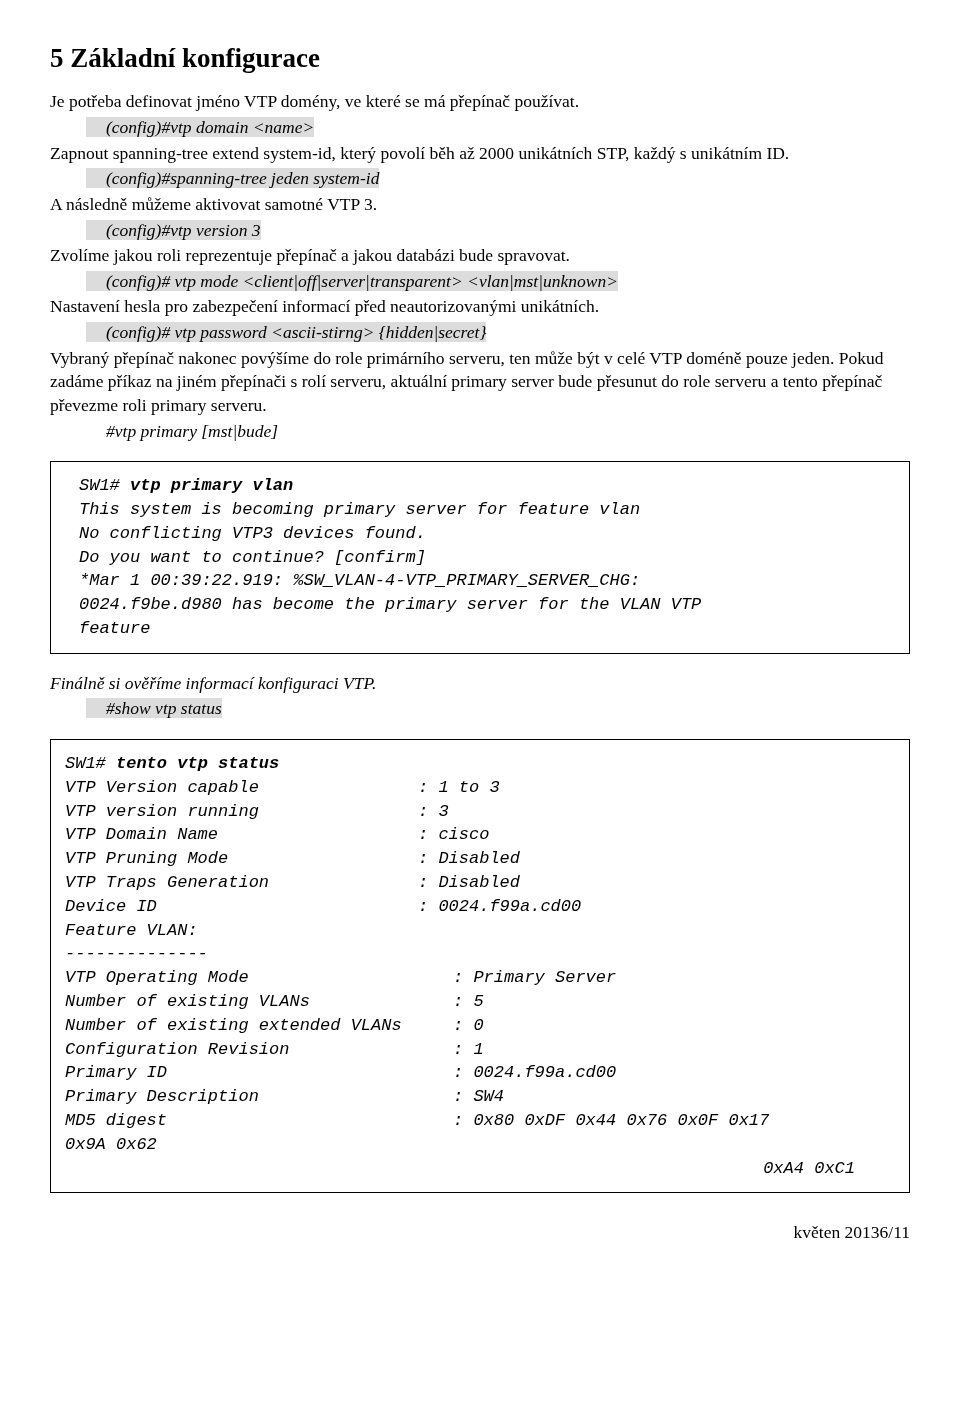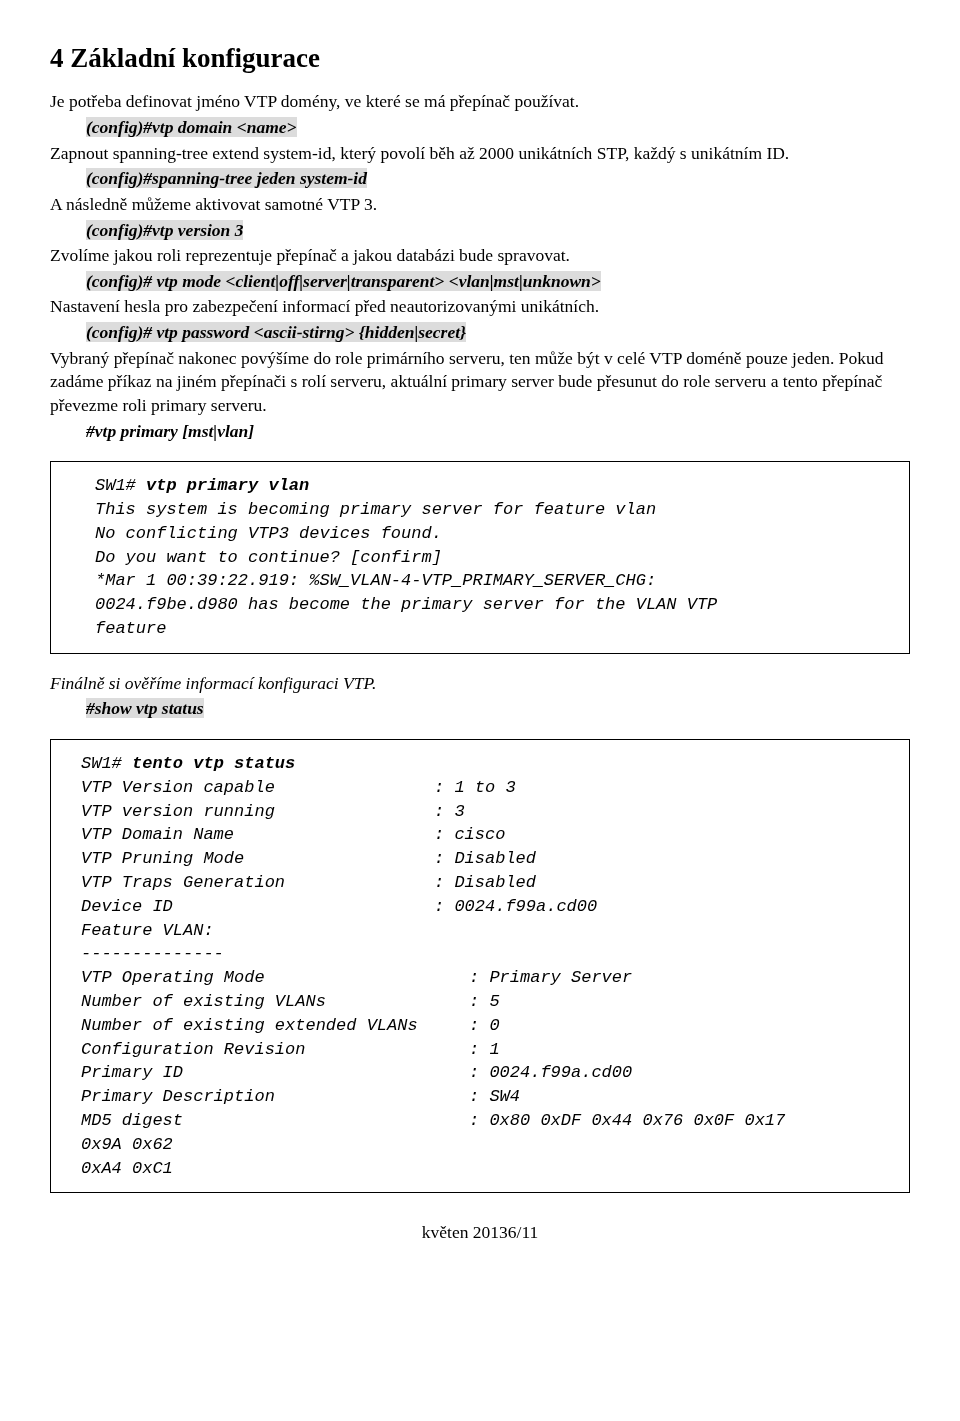--- a/index.html
+++ b/index.html
@@ -25,26 +25,27 @@
     padding-left: 36px;
   }
   .hl {
     background-color: #dcdcdc;
     display: inline;
   }
   .italic {
     font-style: italic;
   }
   .bold {
-    font-weight: bold;
+    font-weight: normal;
+    padding-left: 20px;
   }
   .codebox {
     border: 1px solid #000;
     margin: 18px 0 18px 0;
-    padding: 12px 30px;
+    padding: 12px 14px;
     font-family: "Courier New", Courier, monospace;
     font-style: italic;
     font-size: 17px;
     line-height: 1.4;
     white-space: pre-wrap;
   }
   .codebox .innerpad {
     padding-left: 14px;
     display: block;
   }
@@ -57,29 +58,29 @@
   .codebox .key {
     display: inline-block;
     min-width: 345px;
   }
   .codebox .val {
     display: inline-block;
     margin-left: 8px;
   }
   .footer {
     display: flex;
-    justify-content: center;
+    justify-content: flex-end;
     margin-top: 28px;
     font-size: 17.5px;
   }
 </style>
 </head>
 <body>
 
-<h1>4  Základní konfigurace</h1>
+<h1>5  Základní konfigurace</h1>
 
 <p>Je potřeba definovat jméno VTP domény, ve které se má přepínač používat.</p>
 
 <p class="indent1"><span class="hl italic bold">(config)#vtp domain &lt;name&gt;</span></p>
 
 <p>Zapnout spanning-tree extend system-id, který povolí běh až 2000 unikátních STP, každý s unikátním ID.</p>
 
 <p class="indent1"><span class="hl italic bold">(config)#spanning-tree jeden system-id</span></p>
 
 <p>A následně můžeme aktivovat samotné VTP 3.</p>
@@ -89,36 +90,36 @@
 <p>Zvolíme jakou roli reprezentuje přepínač a jakou databázi bude spravovat.</p>
 
 <p class="indent1"><span class="hl italic bold">(config)# vtp mode &lt;client|off|server|transparent&gt; &lt;vlan|mst|unknown&gt;</span></p>
 
 <p>Nastavení hesla pro zabezpečení informací před neautorizovanými unikátních.</p>
 
 <p class="indent1"><span class="hl italic bold">(config)# vtp password &lt;ascii-stirng&gt; {hidden|secret}</span></p>
 
 <p>Vybraný přepínač nakonec povýšíme do role primárního serveru, ten může být v celé VTP doméně pouze jeden. Pokud zadáme příkaz na jiném přepínači s rolí serveru, aktuální primary server bude přesunut do role serveru a tento přepínač převezme roli primary serveru.</p>
 
-<p class="indent1"><span class="italic bold">#vtp primary [mst|vlan]</span></p>
+<p class="indent1"><span class="italic bold">#vtp primary [mst|bude]</span></p>
 
 <div class="codebox"><span class="innerpad"><span>SW1# </span><span class="cmd">vtp primary vlan</span>
 <span>This system is becoming primary server for feature vlan</span>
 <span>No conflicting VTP3 devices found.</span>
 <span>Do you want to continue? [confirm]</span>
 <span>*Mar 1 00:39:22.919: %SW_VLAN-4-VTP_PRIMARY_SERVER_CHG:</span>
 <span>0024.f9be.d980 has become the primary server for the VLAN VTP</span>
 <span>feature</span></span></div>
 
 <p class="italic">Finálně si ověříme informací konfiguraci VTP.</p>
 
 <p class="indent1"><span class="hl italic bold">#show vtp status</span></p>
 
 <div class="codebox"><span>SW1# </span><span class="cmd">tento vtp status</span>
 <span class="row"><span class="key">VTP Version capable</span><span class="val">: 1 to 3</span></span><span class="row"><span class="key">VTP version running</span><span class="val">: 3</span></span><span class="row"><span class="key">VTP Domain Name</span><span class="val">: cisco</span></span><span class="row"><span class="key">VTP Pruning Mode</span><span class="val">: Disabled</span></span><span class="row"><span class="key">VTP Traps Generation</span><span class="val">: Disabled</span></span><span class="row"><span class="key">Device ID</span><span class="val">: 0024.f99a.cd00</span></span><span>Feature VLAN:</span>
 <span>--------------</span>
 <span class="row"><span class="key" style="min-width:380px">VTP Operating Mode</span><span class="val">: Primary Server</span></span><span class="row"><span class="key" style="min-width:380px">Number of existing VLANs</span><span class="val">: 5</span></span><span class="row"><span class="key" style="min-width:380px">Number of existing extended VLANs</span><span class="val">: 0</span></span><span class="row"><span class="key" style="min-width:380px">Configuration Revision</span><span class="val">: 1</span></span><span class="row"><span class="key" style="min-width:380px">Primary ID</span><span class="val">: 0024.f99a.cd00</span></span><span class="row"><span class="key" style="min-width:380px">Primary Description</span><span class="val">: SW4</span></span><span class="row"><span class="key" style="min-width:380px">MD5 digest</span><span class="val">: 0x80 0xDF 0x44 0x76 0x0F 0x17</span></span><span>0x9A 0x62</span>
-<span style="display:block;text-align:left;padding-right:40px">0xA4 0xC1</span></div>
+<span style="display:block;text-align:right;padding-right:40px">0xA4 0xC1</span></div>
 
 <div class="footer">
   <span>květen 2013</span>
   <span>6/11</span>
 </div>
 
 </body></html>

